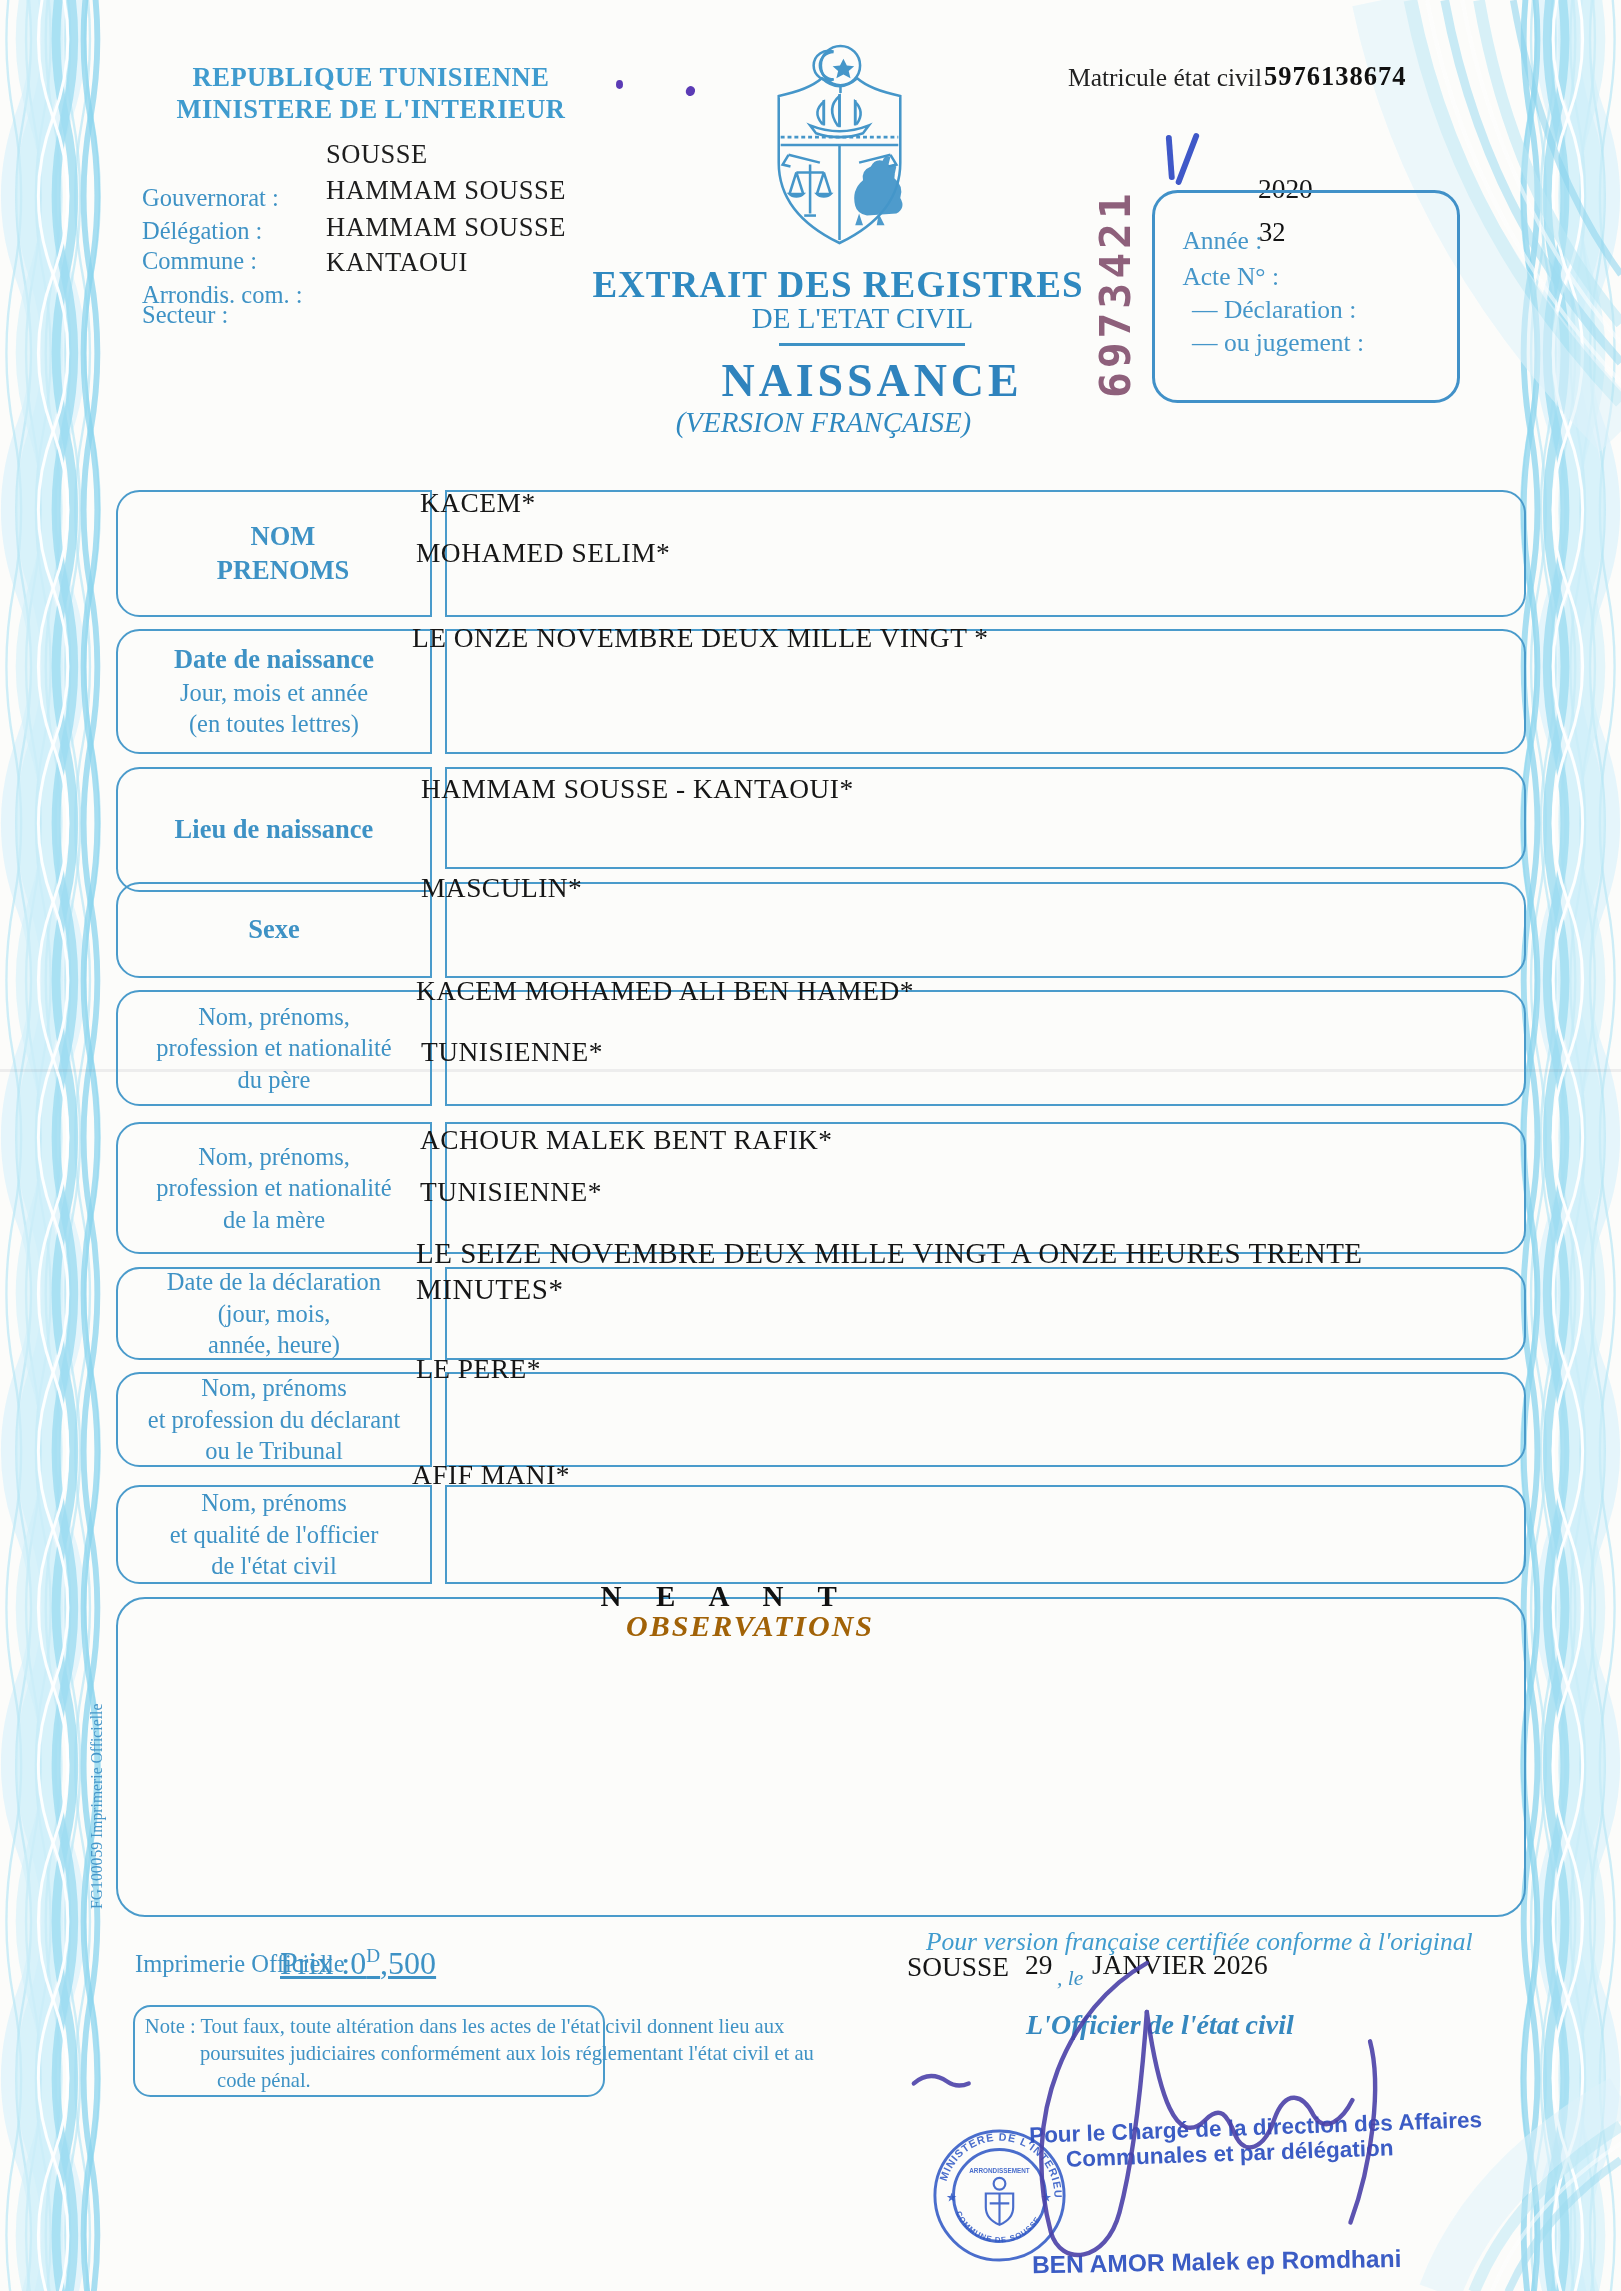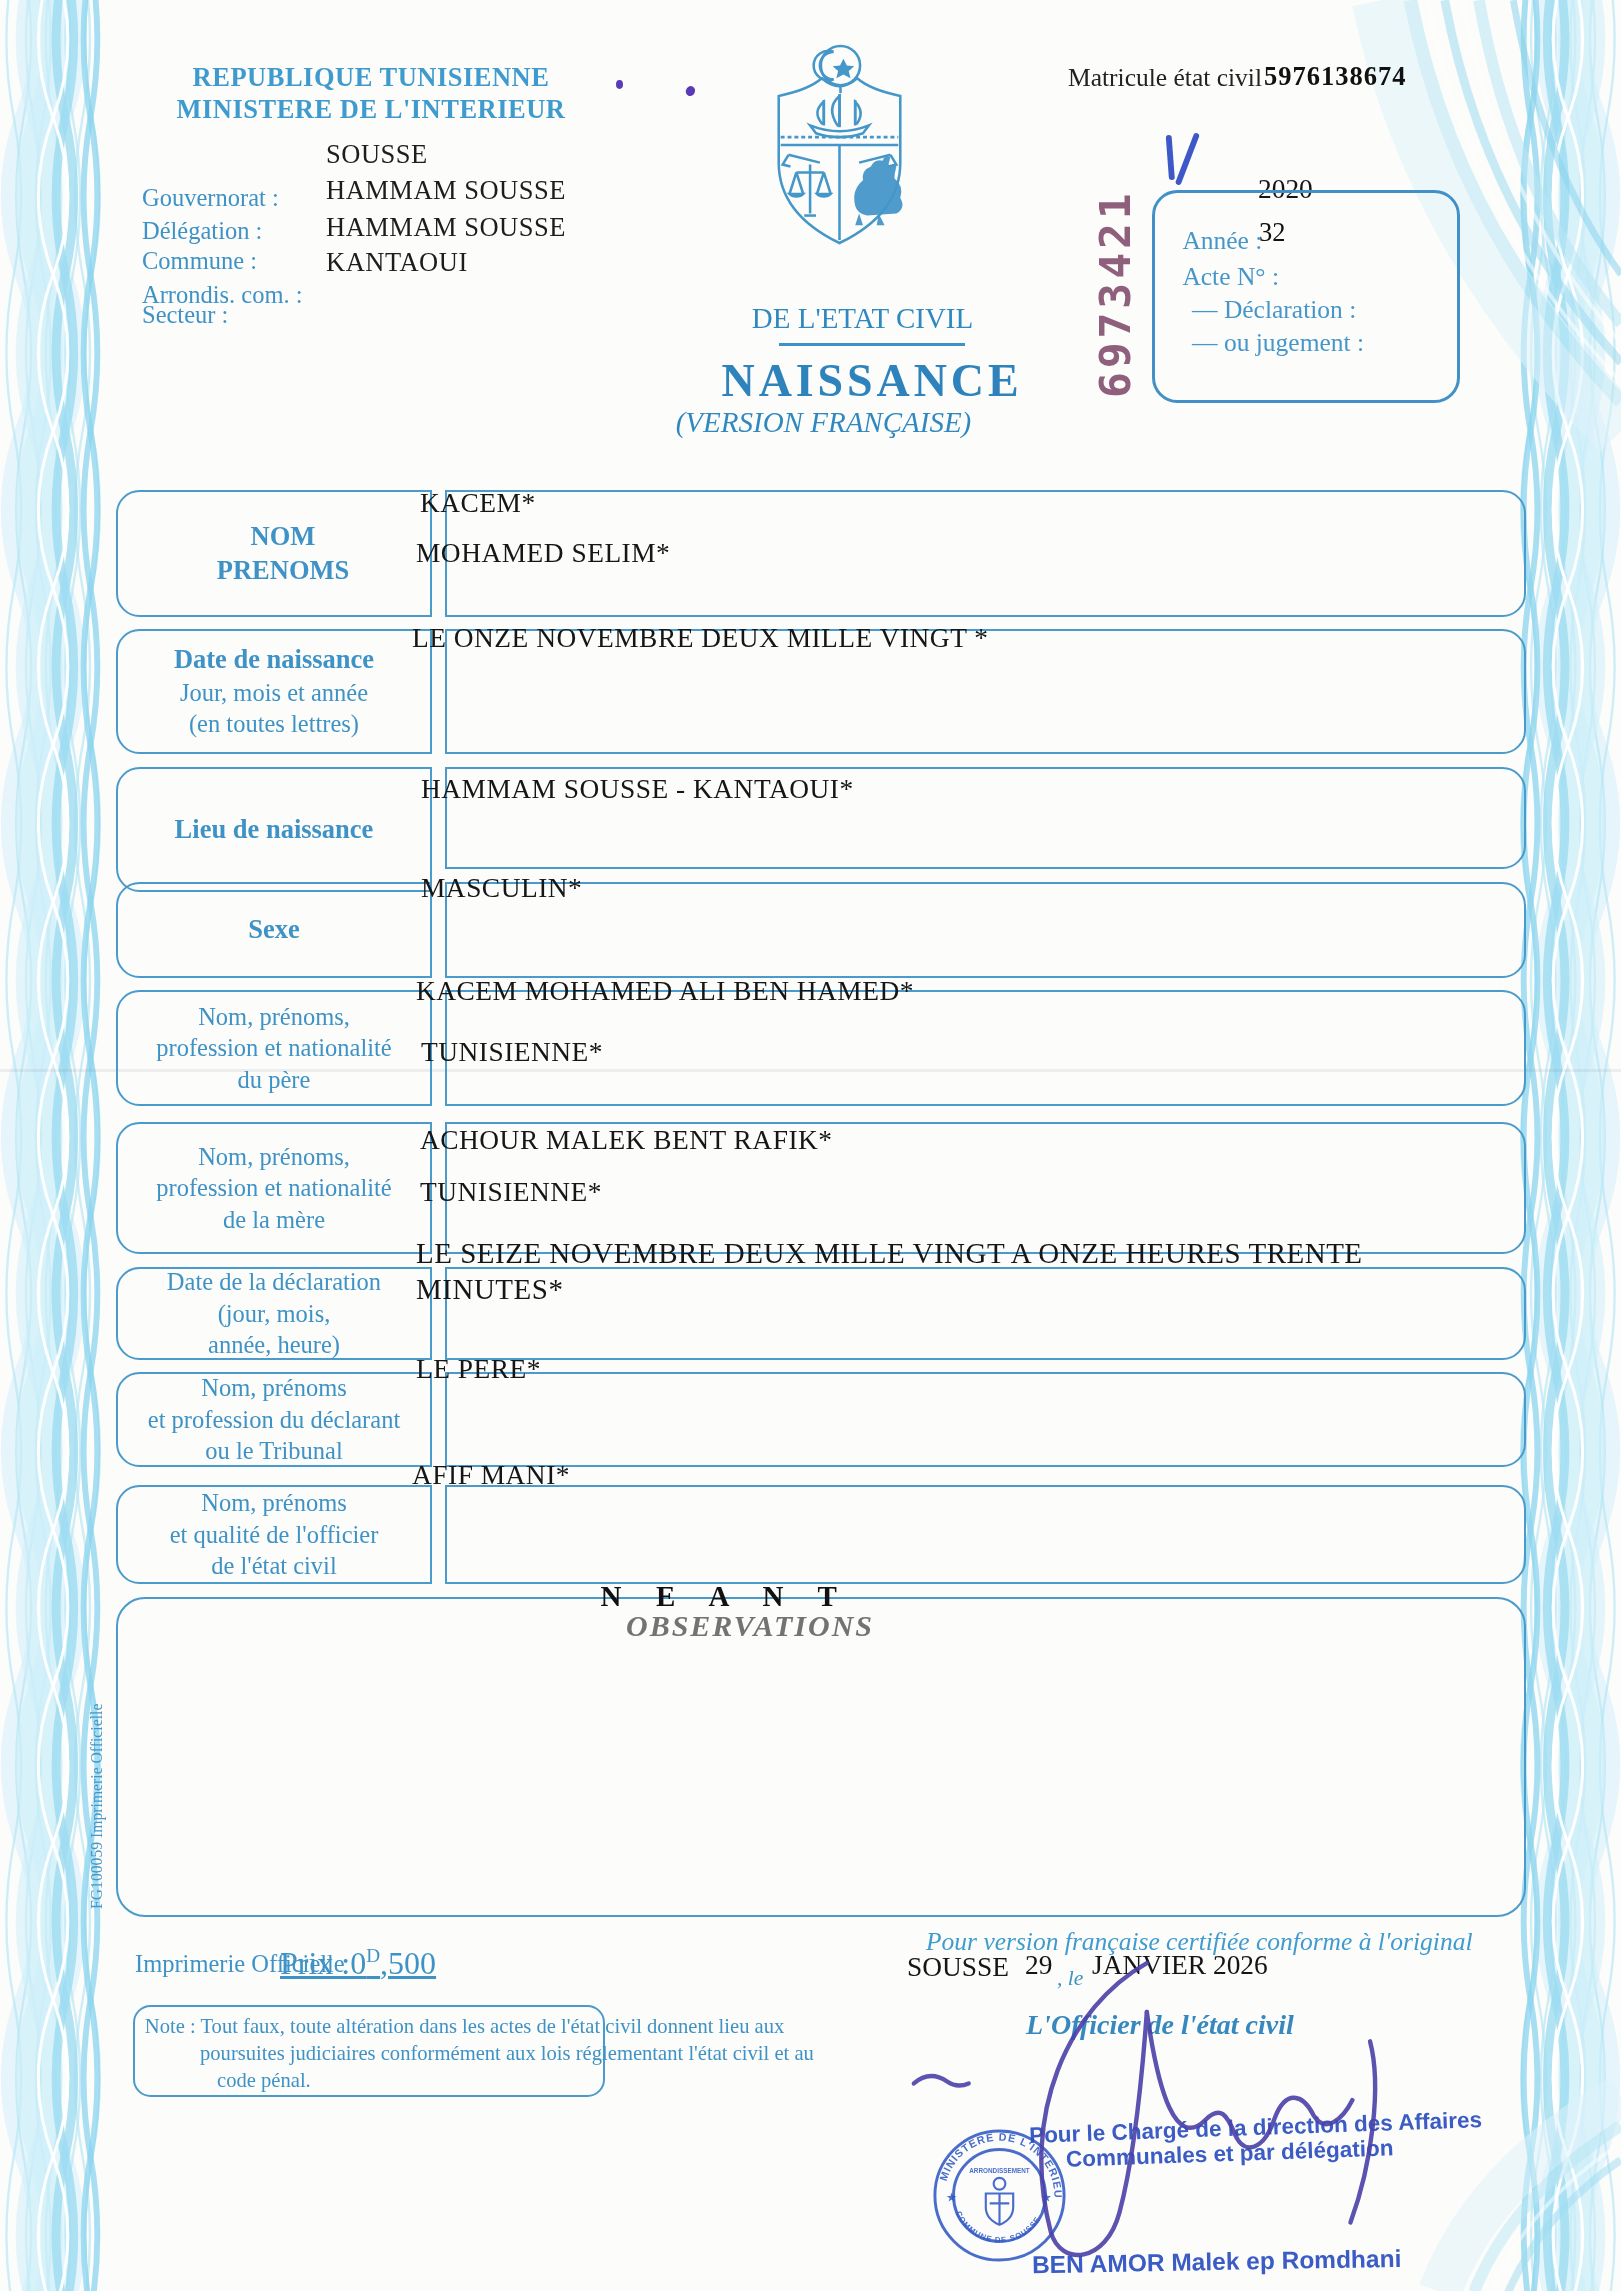--- a/index.html
+++ b/index.html
@@ -31,21 +31,21 @@
   .valbox{position:absolute;left:445px;width:1081px;border:2.9px solid #4a9bcb;
           border-radius:0 23.5px 23.5px 0;box-sizing:border-box;}
   .lbl{color:#3e92c5;font-size:24.5px;line-height:1.28;}
   .lbl.b{font-weight:bold;font-size:26.5px;}
   .typed{position:absolute;color:#161616;font-size:27.4px;white-space:nowrap;letter-spacing:0.5px;}
   .typed.big{font-size:29px;}
   .obsbox{position:absolute;left:116px;top:1597px;width:1410px;height:320px;border:2.9px solid #4a9bcb;
           border-radius:29px;box-sizing:border-box;}
   .neant{position:absolute;left:451px;top:1580px;width:549px;text-align:center;color:#111;
          font-weight:bold;font-size:29px;letter-spacing:13.7px;}
-  .obstitle{position:absolute;left:451px;top:1609px;width:598px;text-align:center;color:#737373;
+  .obstitle{position:absolute;left:451px;top:1609px;width:598px;text-align:center;color:#a16207;
             font-weight:bold;font-style:italic;font-size:30px;letter-spacing:2px;}
   
   .notebox{position:absolute;left:133px;top:2005px;width:472px;height:92px;border:2.9px solid #4a9bcb;
            border-radius:17.6px;box-sizing:border-box;color:#3e92c5;font-size:20.6px;line-height:1.32;padding-top:5.9px;}
   .notebox div{white-space:nowrap;}
   .certify{color:#3f9bce;font-style:italic;font-size:25.5px;white-space:nowrap;}
   .black28{color:#151515;font-size:27.4px;white-space:nowrap;}
   .officer{color:#3688bf;font-weight:bold;font-style:italic;font-size:28px;white-space:nowrap;}
   .stamptxt{color:#2b4fc0;font-family:"Liberation Sans",sans-serif;font-weight:bold;white-space:nowrap;opacity:.92;}
   .sidetext{color:#4596c9;font-size:15.7px;white-space:nowrap;transform-origin:0 0;transform:rotate(-90deg);
@@ -175,20 +175,21 @@
 
   <div class="abs black28" style="left:1258px;top:174px;">2020</div>
   <div class="abs actebox" style="left:1152px;top:190px;width:302px;height:207px;">
     <span class="bl" style="left:27.4px;top:33px;">Année :</span>
     <span class="bv" style="left:104px;top:23.5px;">32</span>
     <span class="bl" style="left:27.4px;top:69px;">Acte N° :</span>
     <span class="bl" style="left:37px;top:102px;">— Déclaration :</span>
     <span class="bl" style="left:37px;top:135px;">— ou jugement :</span>
   </div>
 
+  <div class="abs t1" style="left:554px;top:263px;width:568px;">EXTRAIT DES REGISTRES</div>
   <div class="abs t2" style="left:686px;top:302px;width:353px;">DE L'ETAT CIVIL</div>
   <div class="abs underline" style="left:779px;top:343px;width:186px;"></div>
   <div class="abs t3" style="left:686px;top:354px;width:372px;">NAISSANCE</div>
   <div class="abs t4" style="left:608px;top:406px;width:431px;">(VERSION FRANÇAISE)</div>
 
   <div class="lblbox" style="top:490px;height:127px;padding-left:18px;">
     <span class="lbl b">NOM</span>
     <span class="lbl b">PRENOMS</span>
   </div>
   <div class="valbox" style="top:490px;height:127px;"></div>

